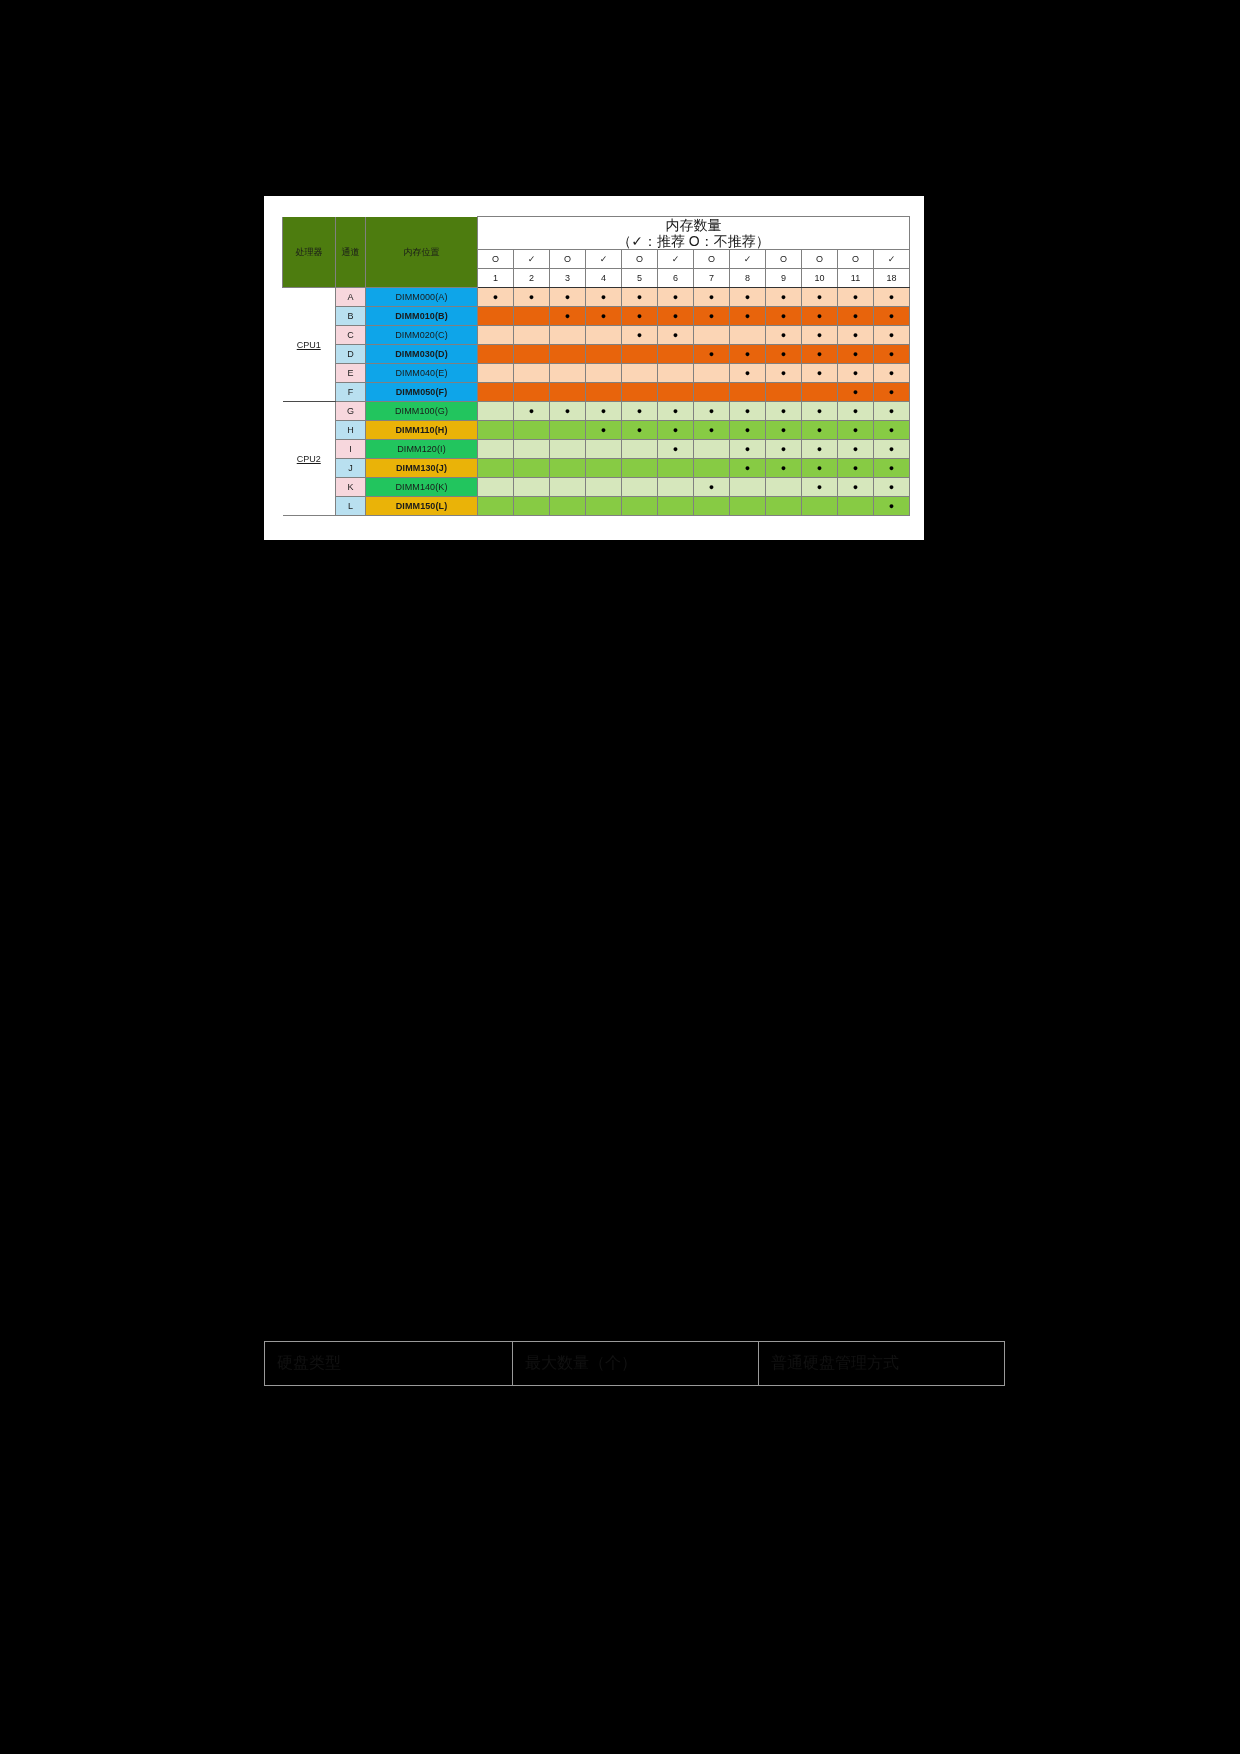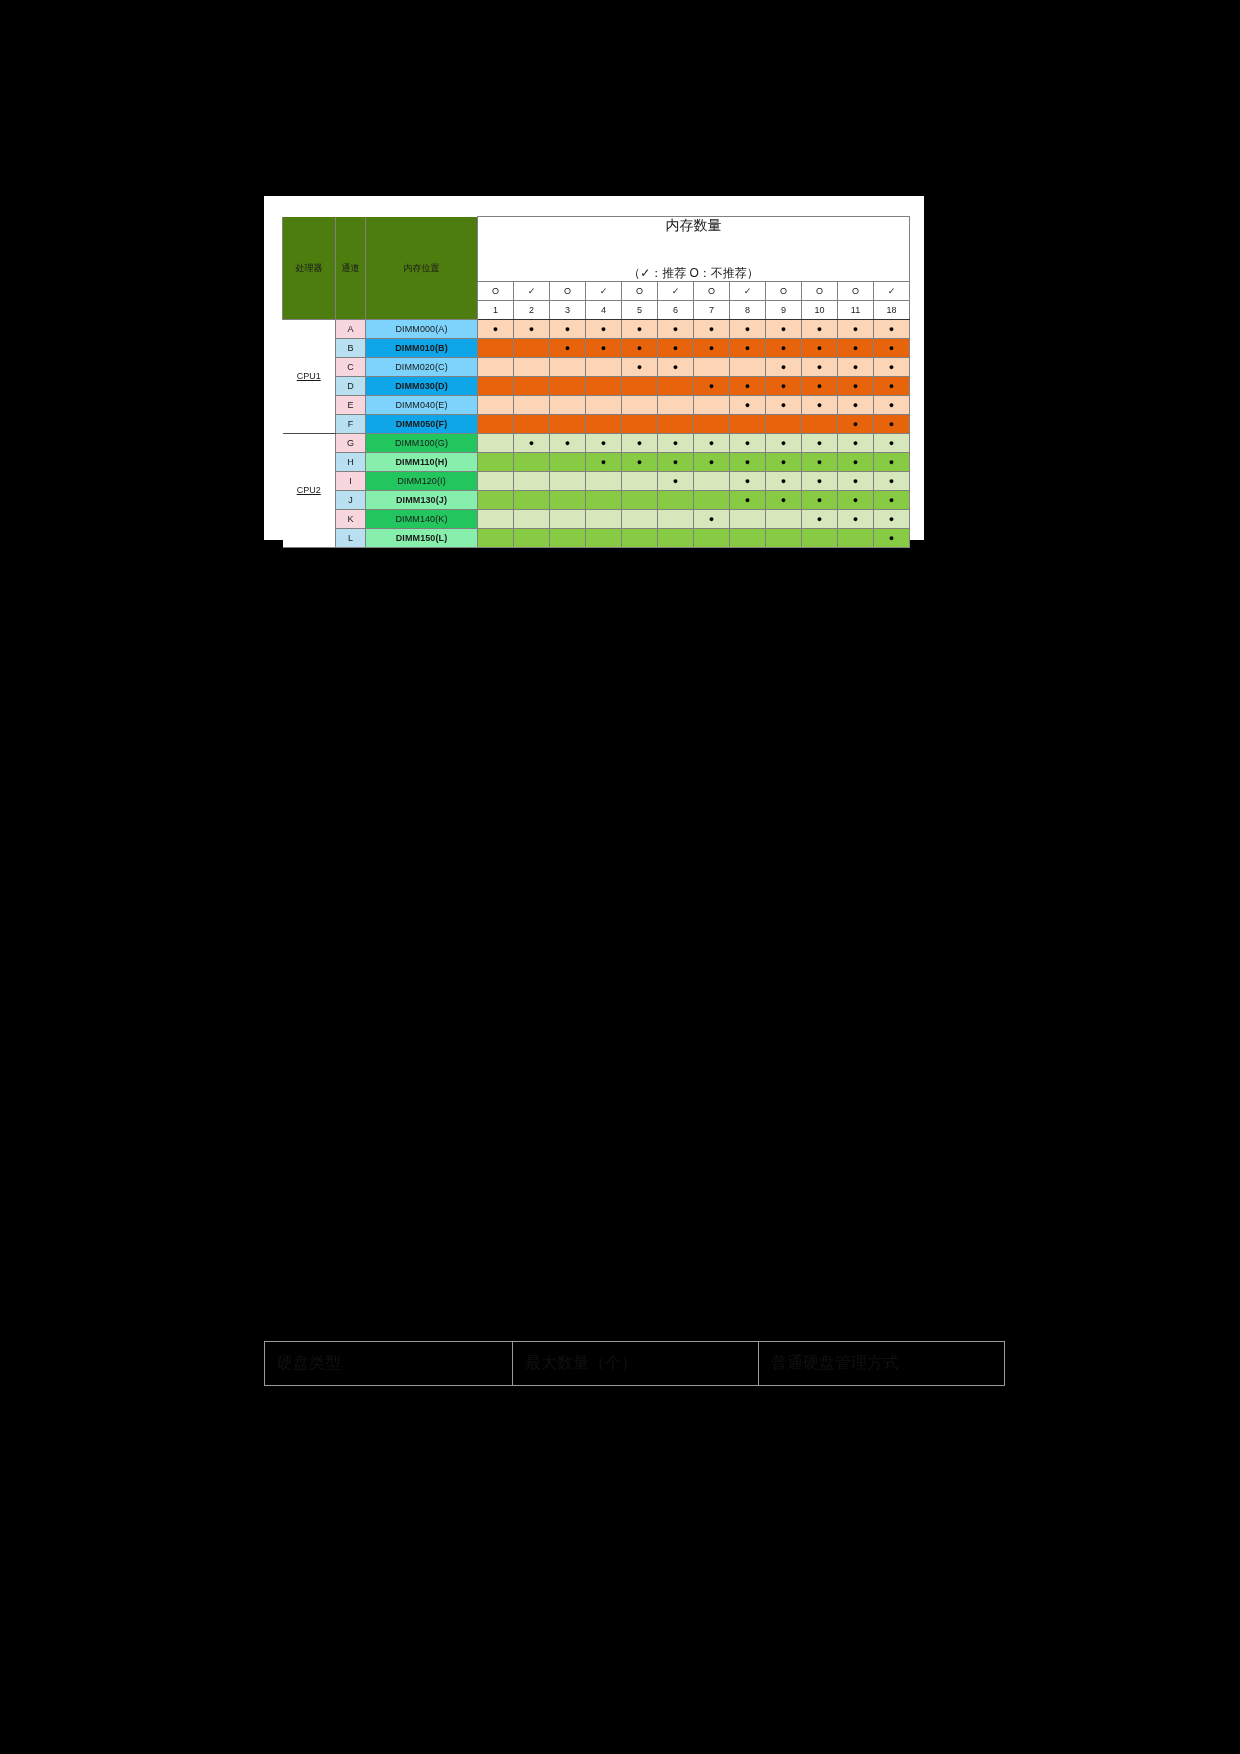--- a/index.html
+++ b/index.html
@@ -59,21 +59,21 @@
     height: 58px;
   }
   .hdr-title {
     height: 38px;
     background: #ffffff;
     font-size: 8.5px;
     line-height: 1.45;
     padding: 1px 2px;
   }
   .hdr-title .t1 { display: block; font-size: 14px; }
-  .hdr-title .t2 { display: block; font-size: 12px; margin-top: 34px; }
+  .hdr-title .t2 { display: block; font-size: 14px; }
   .hdr-sym {
     height: 15px;
     background: #ffffff;
     font-size: 9px;
   }
   .hdr-num {
     height: 14px;
     background: #ffffff;
     font-size: 9.5px;
     border-bottom: 1.5px solid #333 !important;
@@ -86,24 +86,24 @@
     text-decoration: underline;
   }
   .cpu-cell.cpu1 { border-bottom: 1.5px solid #4a4a4a !important; }
   .cpu-cell.cpu2 { border-bottom: 1px solid #808080 !important; }
 
   
   .ch-pink { background: #f7d7dd; }
   .ch-blue { background: #b9e0f0; }
 
   
-  .loc-o-light { background: #7dd3fc; }
+  .loc-o-light { background: #0ea5e9; }
   .loc-o-dark  { background: #0ea5e9; }
   .loc-g-light { background: #22c55e; }
-  .loc-g-dark  { background: #86efac; }
+  .loc-g-dark  { background: #eab308; }
 
   
   .d-o-light { background: #fbd5b5; }
   .d-o-dark  { background: #e8640c; }
   .d-g-light { background: #d6e7bc; }
   .d-g-dark  { background: #87cb44; }
 
   .dot::after {
     content: "\25CF";
     font-size: 9px;

